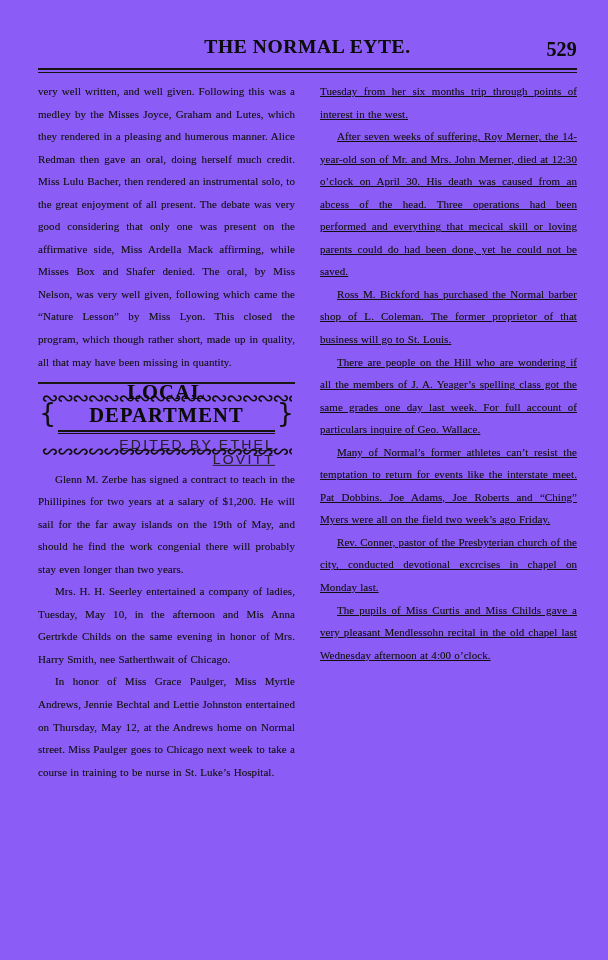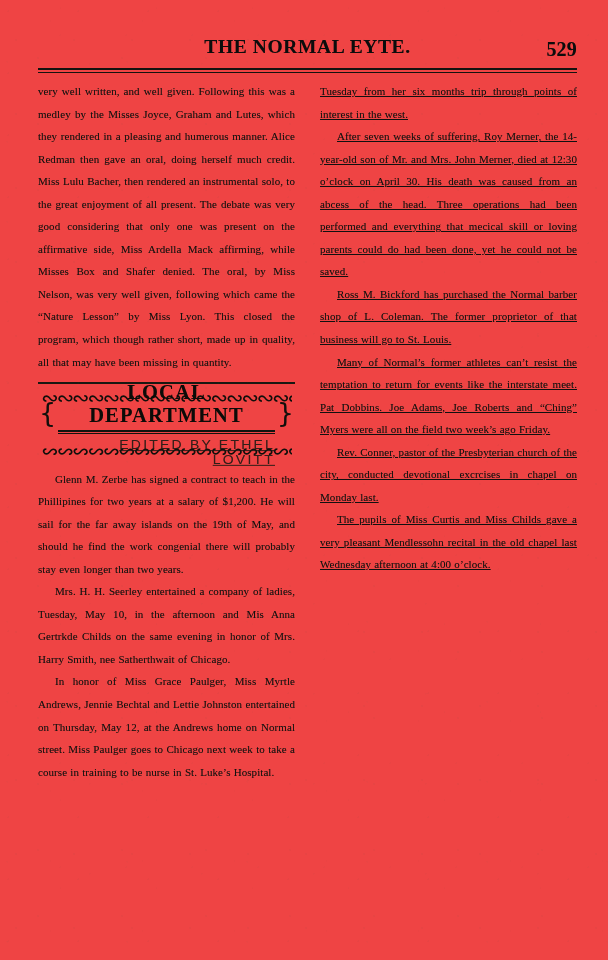--- a/index.html
+++ b/index.html
@@ -4,21 +4,21 @@
 <style>
   html, body {
     margin: 0;
     padding: 0;
     background: #ffffff;
   }
   .page {
     position: relative;
     width: 608px;
     height: 960px;
-    background: #ef4444;
+    background: #8b5cf6;
     overflow: hidden;
     font-family: "Liberation Serif", "DejaVu Serif", serif;
     color: #101010;
   }
   
   .page::before {
     content: "";
     position: absolute;
     inset: 0;
     pointer-events: none;
@@ -237,20 +237,21 @@
       <p class="body indent">Glenn M. Zerbe has signed a contract to teach in the Phillipines for two years at a salary of $1,200.  He will sail for the far away islands on the 19th of May, and should he find the work congenial there will probably stay even longer than two years.</p>
       <p class="body indent">Mrs. H. H. Seerley entertained a company of ladies, Tuesday, May 10, in the afternoon and Mis Anna Gertrkde Childs on the same evening in honor of Mrs. Harry Smith, nee Satherthwait of Chicago.</p>
       <p class="body indent">In honor of Miss Grace Paulger, Miss Myrtle Andrews, Jennie Bechtal and Lettie Johnston entertained on Thursday, May 12, at the Andrews home on Normal street.  Miss Paulger goes to Chicago next week to take a course in training to be nurse in St. Luke’s Hospital.</p>
 
     </div>
 
     <div class="col col-right">
       <p class="body">Tuesday from her six months trip through points of interest in the west.</p>
       <p class="body indent">After seven weeks of suffering, Roy Merner, the 14-year-old son of Mr. and Mrs. John Merner, died at 12:30 o’clock on April 30.  His death was caused from an abcess of the head. Three operations had been performed and everything that mecical skill or loving parents could do had been done, yet he could not be saved.</p>
       <p class="body indent">Ross M. Bickford has purchased the Normal barber shop of L. Coleman. The former proprietor of that business will go to St. Louis.</p>
+      <p class="body indent">There are people on the Hill who are wondering if all the members of J. A. Yeager’s spelling class got the same grades one day last week.  For full account of particulars inquire of Geo. Wallace.</p>
       <p class="body indent">Many of Normal’s former athletes can’t resist the temptation to return for events like the interstate meet. Pat Dobbins. Joe Adams, Joe Roberts and “Ching” Myers were all on the field two week’s ago Friday.</p>
       <p class="body indent">Rev. Conner, pastor of the Presbyterian church of the city, conducted devotional excrcises in chapel on Monday last.</p>
       <p class="body indent">The pupils of Miss Curtis and Miss Childs gave a very pleasant Mendlessohn recital in the old chapel last Wednesday afternoon at 4:00 o’clock.</p>
 
     </div>
 
   </div>
 </div>
 
 </body></html>

